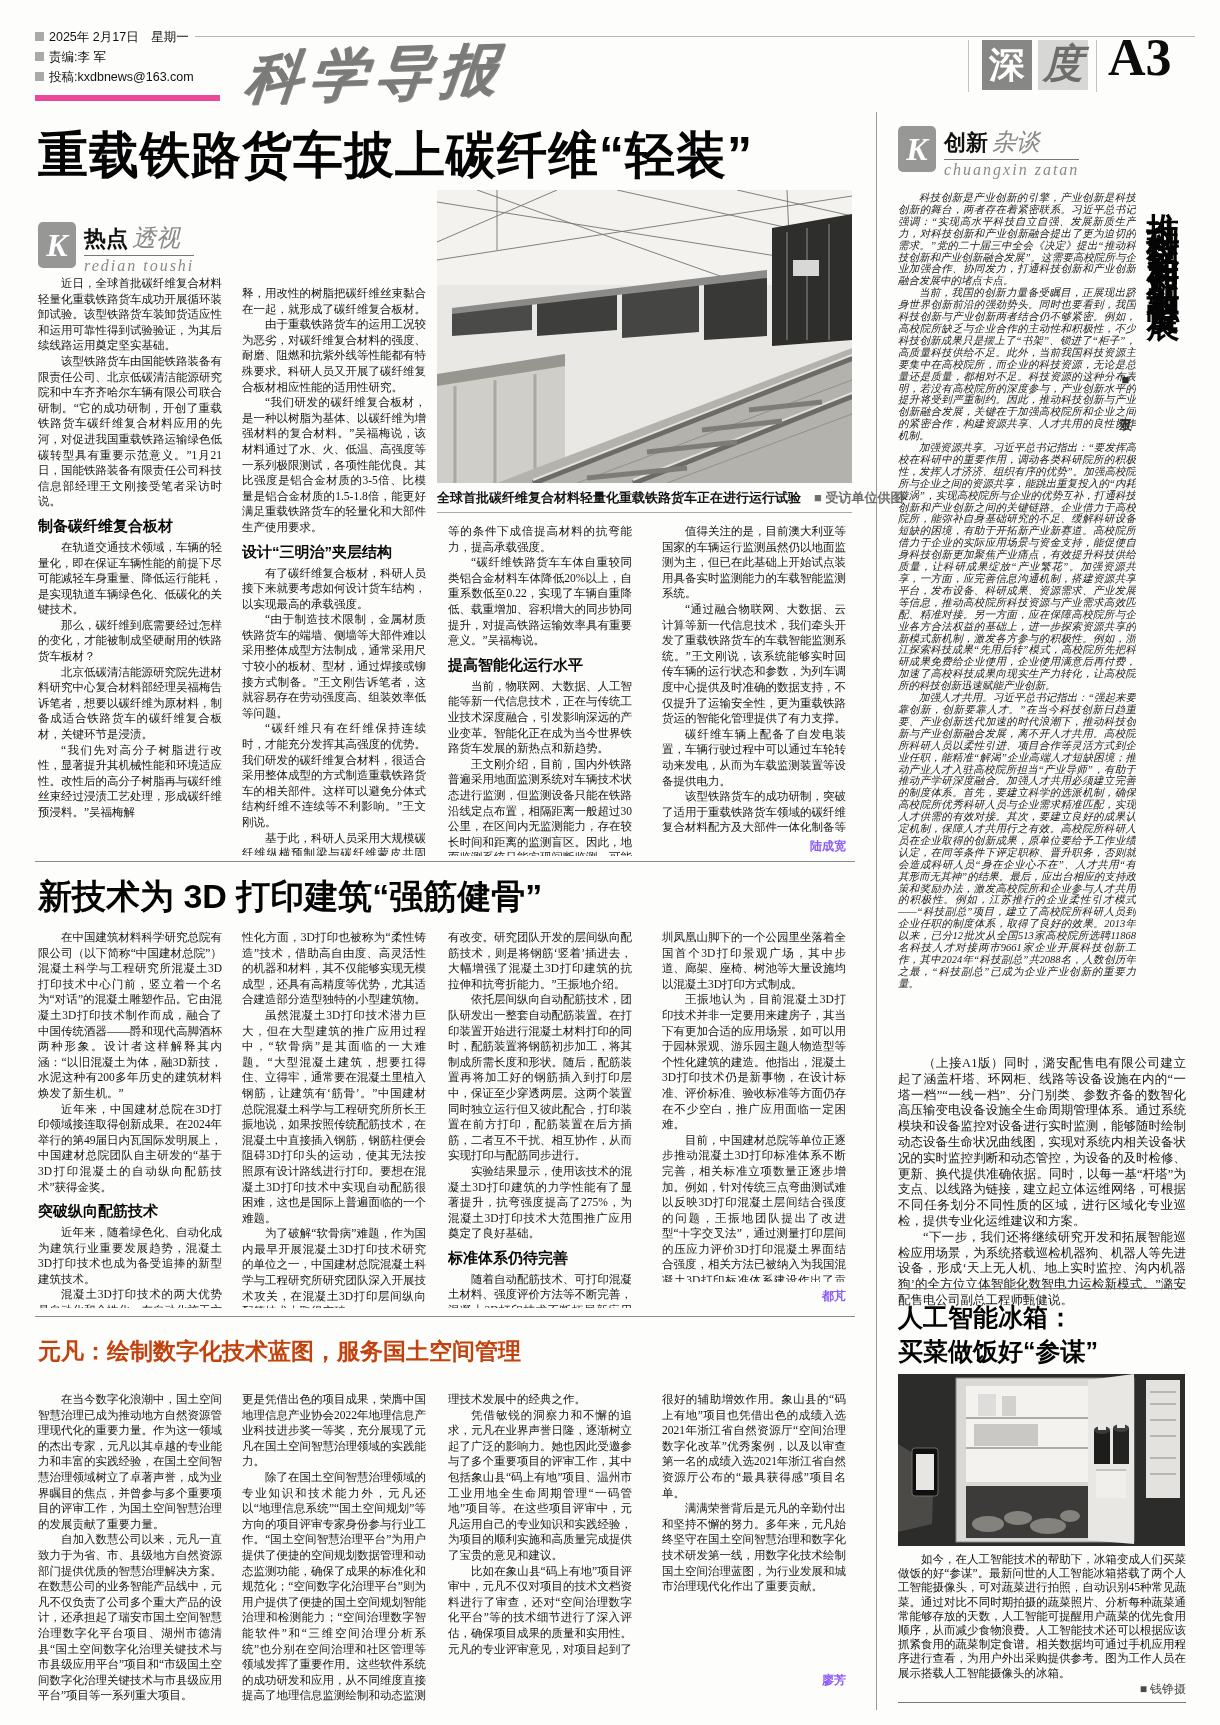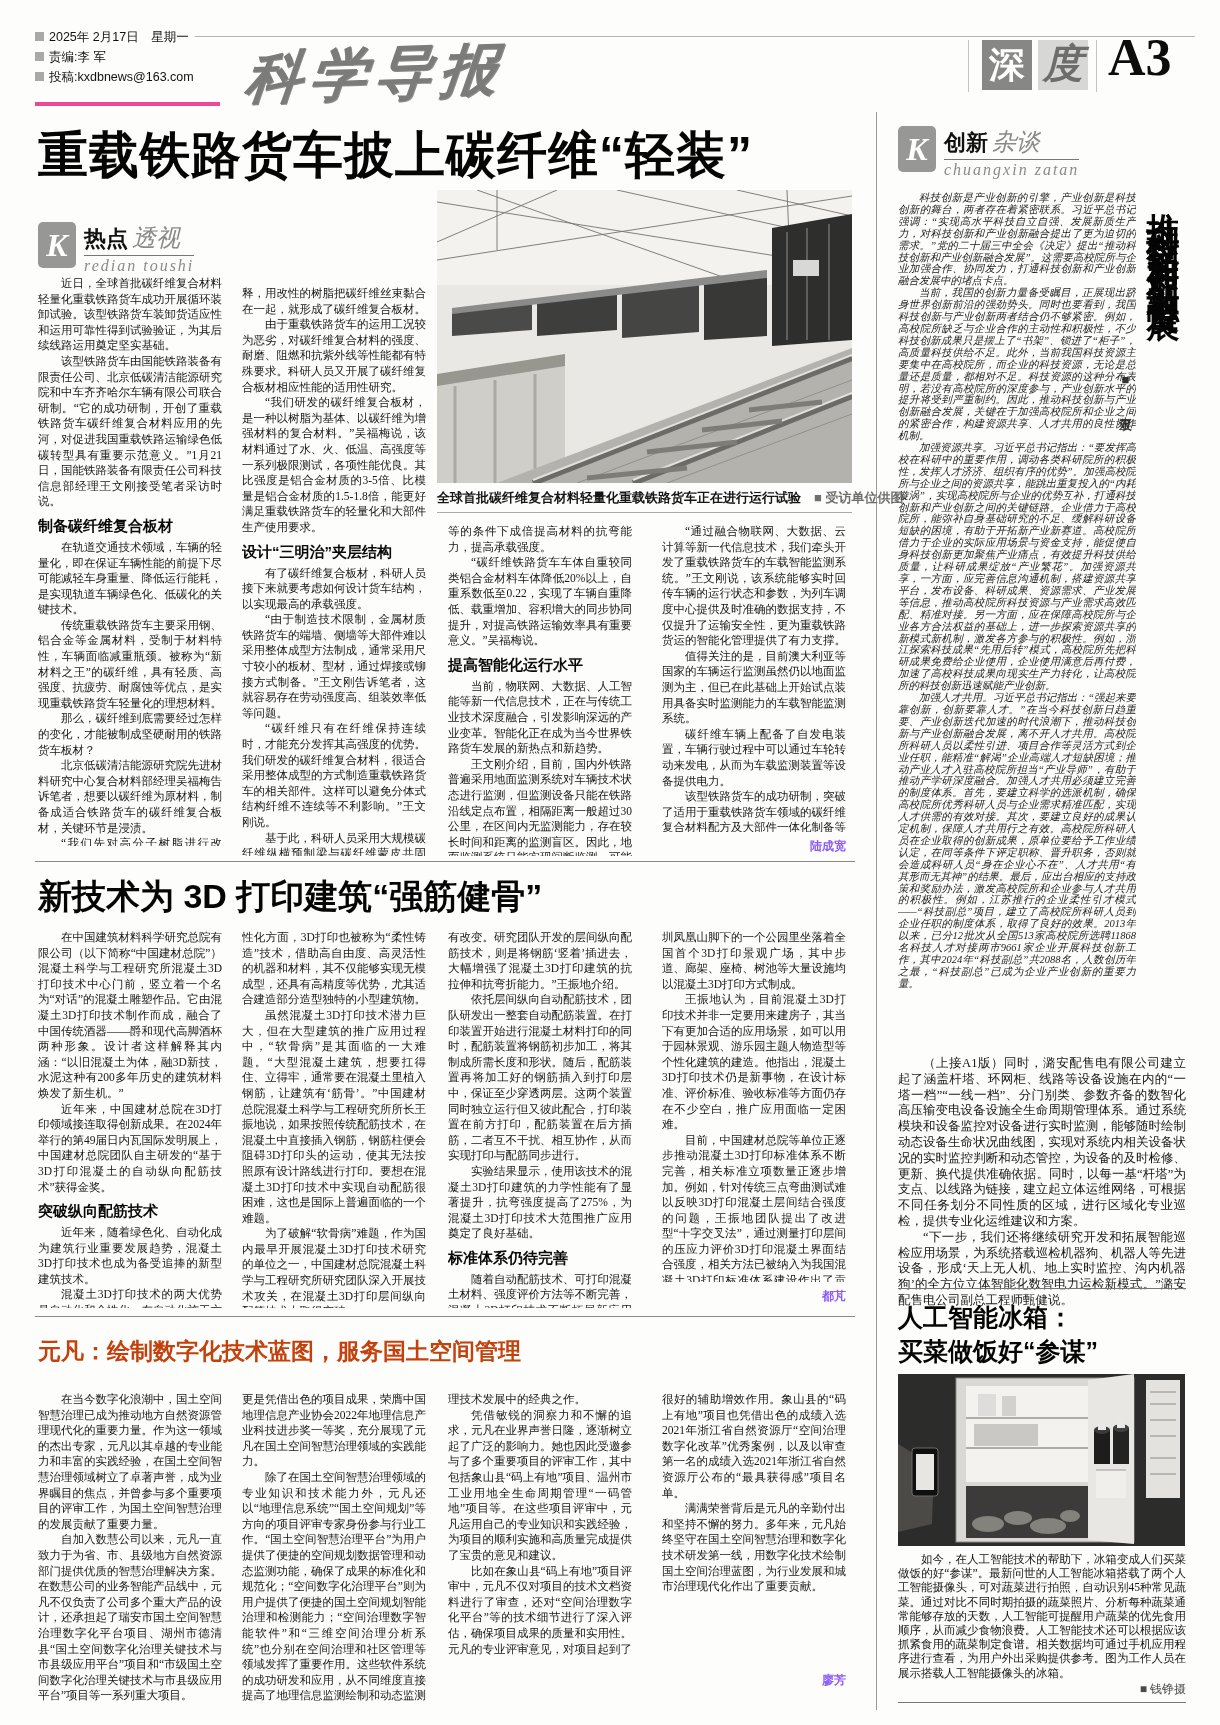--- a/index.html
+++ b/index.html
@@ -57,21 +57,21 @@
   .fcap p.pp{margin:0;text-indent:2em;}
   .fcredit{text-align:right;font-size:12px;color:#4a4a48;margin-top:2px;}
 </style>
 </head>
 <body>
 
 <div id="page">
 
   <div class="hline" style="left:195px;top:36px;width:1000px;background:#b5b5b3"></div>
 
-  <div class="abs hinfo" style="left:35px;top:27px;width:185px;border-bottom:4px solid #ec4899;padding-bottom:15px">
+  <div class="abs hinfo" style="left:35px;top:27px;width:185px;border-bottom:6px solid #ec4899;padding-bottom:8px">
     <div class="row"><span class="sq"></span><span>2025年 2月17日　星期一</span></div>
     <div class="row"><span class="sq"></span><span>责编:李 军</span></div>
     <div class="row"><span class="sq"></span><span>投稿:kxdbnews@163.com</span></div>
   </div>
 
   <div class="abs masthead" style="left:245px;top:36px">科学导报</div>
 
   <div class="vline" style="left:968px;top:40px;height:52px;background:#c3c3c1"></div>
   <div class="abs secbox sec1" style="left:982px;top:40px">深</div>
   <div class="abs secbox sec2" style="left:1038px;top:40px">度</div>
@@ -89,21 +89,20 @@
       <div class="kline"></div>
       <div class="kpin">redian toushi</div>
     </div>
   </div>
 
   <div class="colbox" style="left:38px;top:276px;width:184px;height:570px">
       <p class="pp">近日，全球首批碳纤维复合材料轻量化重载铁路货车成功开展循环装卸试验。该型铁路货车装卸货适应性和运用可靠性得到试验验证，为其后续线路运用奠定坚实基础。</p>
       <p class="pp">该型铁路货车由国能铁路装备有限责任公司、北京低碳清洁能源研究院和中车齐齐哈尔车辆有限公司联合研制。“它的成功研制，开创了重载铁路货车碳纤维复合材料应用的先河，对促进我国重载铁路运输绿色低碳转型具有重要示范意义。”1月21日，国能铁路装备有限责任公司科技信息部经理王文刚接受笔者采访时说。</p>
       <h4 class="sub">制备碳纤维复合板材</h4>
       <p class="pp">在轨道交通技术领域，车辆的轻量化，即在保证车辆性能的前提下尽可能减轻车身重量、降低运行能耗，是实现轨道车辆绿色化、低碳化的关键技术。</p>
-      <p class="pp">传统重载铁路货车主要采用钢、铝合金等金属材料，受制于材料特性，车辆面临减重瓶颈。被称为“新材料之王”的碳纤维，具有轻质、高强度、抗疲劳、耐腐蚀等优点，是实现重载铁路货车轻量化的理想材料。</p>
       <p class="pp">那么，碳纤维到底需要经过怎样的变化，才能被制成坚硬耐用的铁路货车板材？</p>
       <p class="pp">北京低碳清洁能源研究院先进材料研究中心复合材料部经理吴福梅告诉笔者，想要以碳纤维为原材料，制备成适合铁路货车的碳纤维复合板材，关键环节是浸渍。</p>
       <p class="pp">“我们先对高分子树脂进行改性，显著提升其机械性能和环境适应性。改性后的高分子树脂再与碳纤维丝束经过浸渍工艺处理，形成碳纤维预浸料。”吴福梅解</p>
     </div>
   <div class="colbox" style="left:242px;top:286px;width:184px;height:570px">
       <p class="pp noind">释，用改性的树脂把碳纤维丝束黏合在一起，就形成了碳纤维复合板材。</p>
       <p class="pp">由于重载铁路货车的运用工况较为恶劣，对碳纤维复合材料的强度、耐磨、阻燃和抗紫外线等性能都有特殊要求。科研人员又开展了碳纤维复合板材相应性能的适用性研究。</p>
       <p class="pp">“我们研发的碳纤维复合板材，是一种以树脂为基体、以碳纤维为增强材料的复合材料。”吴福梅说，该材料通过了水、火、低温、高强度等一系列极限测试，各项性能优良。其比强度是铝合金材质的3-5倍、比模量是铝合金材质的1.5-1.8倍，能更好满足重载铁路货车的轻量化和大部件生产使用要求。</p>
       <h4 class="sub">设计“三明治”夹层结构</h4>
       <p class="pp">有了碳纤维复合板材，科研人员接下来就要考虑如何设计货车结构，以实现最高的承载强度。</p>
@@ -176,22 +175,22 @@
   <div class="hline" style="left:437px;top:512px;width:415px;background:#aaa"></div>
 
   <div class="colbox" style="left:448px;top:524px;width:184px;height:332px">
       <p class="pp noind">等的条件下成倍提高材料的抗弯能力，提高承载强度。</p>
       <p class="pp">“碳纤维铁路货车车体自重较同类铝合金材料车体降低20%以上，自重系数低至0.22，实现了车辆自重降低、载重增加、容积增大的同步协同提升，对提高铁路运输效率具有重要意义。”吴福梅说。</p>
       <h4 class="sub">提高智能化运行水平</h4>
       <p class="pp">当前，物联网、大数据、人工智能等新一代信息技术，正在与传统工业技术深度融合，引发影响深远的产业变革。智能化正在成为当今世界铁路货车发展的新热点和新趋势。</p>
       <p class="pp">王文刚介绍，目前，国内外铁路普遍采用地面监测系统对车辆技术状态进行监测，但监测设备只能在铁路沿线定点布置，相隔距离一般超过30公里，在区间内无监测能力，存在较长时间和距离的监测盲区。因此，地面监测系统只能实现间断监测，可能无法及时预警车辆运行故障等异常情况，从而导致发生安全事故。</p>
     </div>
   <div class="colbox" style="left:662px;top:524px;width:184px;height:308px">
+      <p class="pp">值得关注的是，目前澳大利亚等国家的车辆运行监测虽然仍以地面监测为主，但已在此基础上开始试点装用具备实时监测能力的车载智能监测系统。</p>
       <p class="pp">“通过融合物联网、大数据、云计算等新一代信息技术，我们牵头开发了重载铁路货车的车载智能监测系统。”王文刚说，该系统能够实时回传车辆的运行状态和参数，为列车调度中心提供及时准确的数据支持，不仅提升了运输安全性，更为重载铁路货运的智能化管理提供了有力支撑。</p>
-      <p class="pp">值得关注的是，目前澳大利亚等国家的车辆运行监测虽然仍以地面监测为主，但已在此基础上开始试点装用具备实时监测能力的车载智能监测系统。</p>
       <p class="pp">碳纤维车辆上配备了自发电装置，车辆行驶过程中可以通过车轮转动来发电，从而为车载监测装置等设备提供电力。</p>
       <p class="pp">该型铁路货车的成功研制，突破了适用于重载铁路货车领域的碳纤维复合材料配方及大部件一体化制备等关键技术，在保证产品强度和性能不降低的条件下大幅降低车体自重，提高了列车的智能化运行水平，有力推动了重载铁路高质量发展。</p>
     </div>
   <div class="byline" style="left:662px;top:838px;width:184px">陆成宽</div>
 
   <div class="hline" style="left:35px;top:861px;width:820px"></div>
   <div class="abs h2" style="left:38px;top:874px">新技术为 3D 打印建筑“强筋健骨”</div>
 
   <div class="colbox" style="left:38px;top:930px;width:184px;height:378px">
       <p class="pp">在中国建筑材料科学研究总院有限公司（以下简称“中国建材总院”）混凝土科学与工程研究所混凝土3D打印技术中心门前，竖立着一个名为“对话”的混凝土雕塑作品。它由混凝土3D打印技术制作而成，融合了中国传统酒器——爵和现代高脚酒杯两种形象。设计者这样解释其内涵：“以旧混凝土为体，融3D新技，水泥这种有200多年历史的建筑材料焕发了新生机。”</p>

